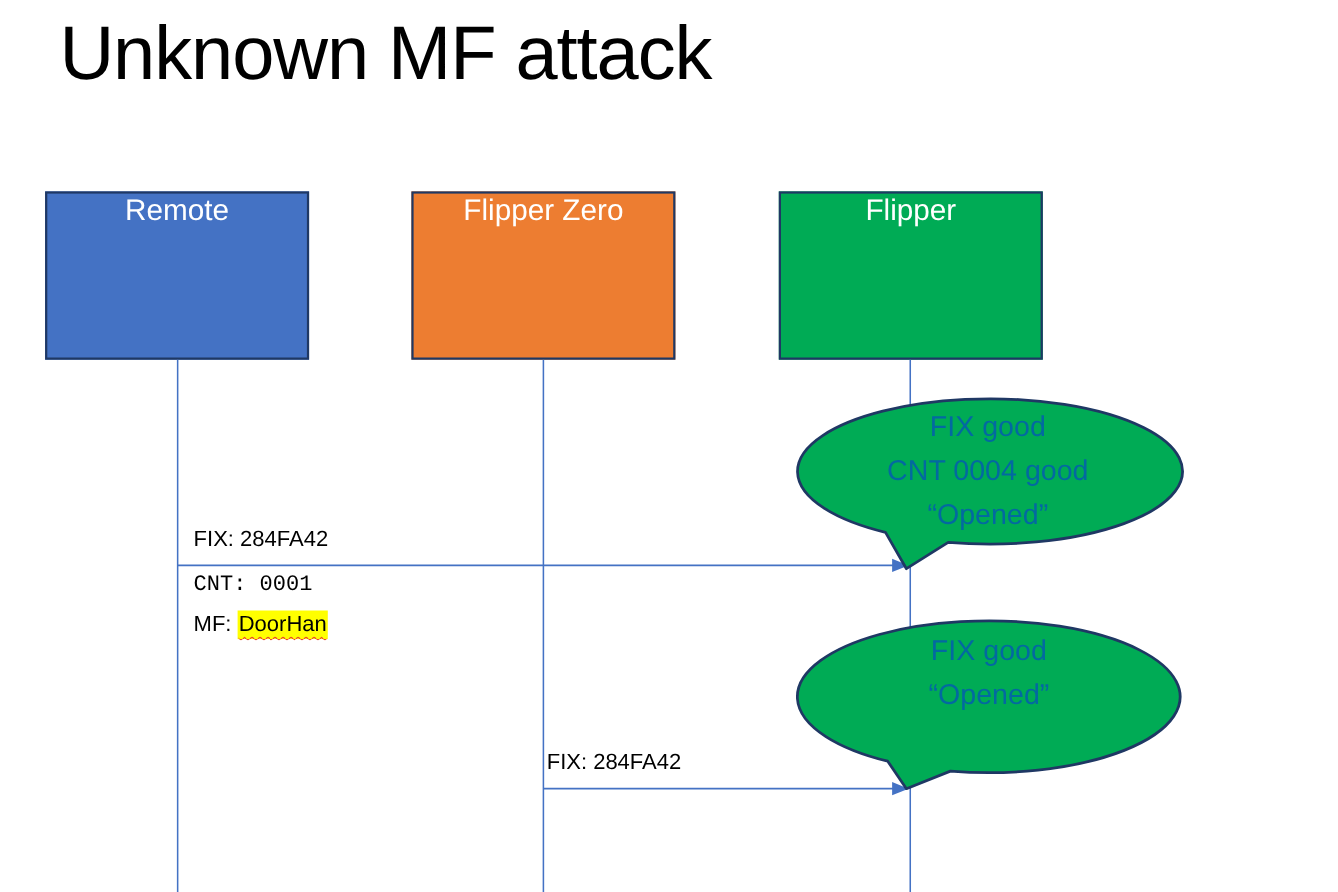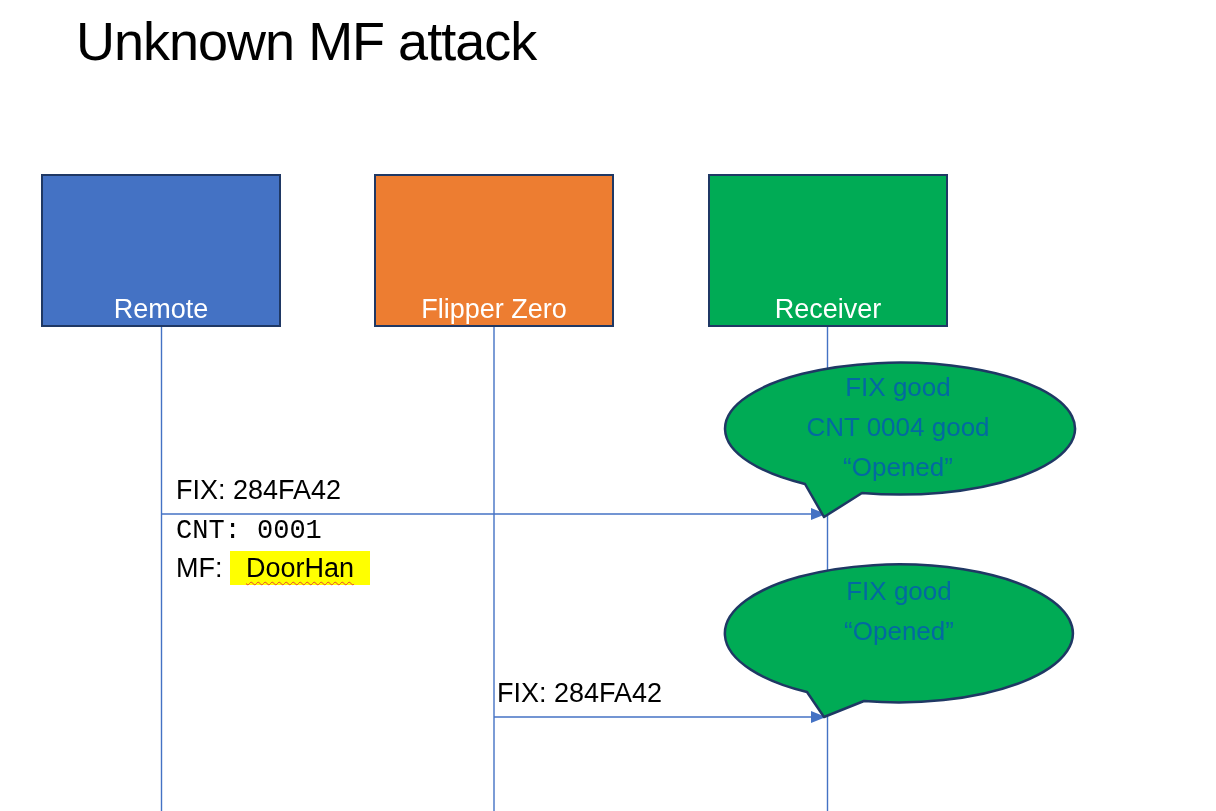--- a/index.html
+++ b/index.html
@@ -1,36 +1,36 @@
 <!DOCTYPE html>
 <html><head>
 <meta charset="utf-8">
 <style>
   html,body{margin:0;padding:0;background:#fff;}
   #canvas{
     position:relative;width:1216px;height:811px;background:#ffffff;
     font-family:"Liberation Sans",sans-serif;overflow:hidden;
   }
   .slide-title{
-    position:absolute;left:76px;top:14px;font-size:54px;line-height:1;
+    position:absolute;left:54px;top:14px;font-size:69px;line-height:1;
     letter-spacing:-1px;color:#000;white-space:nowrap;font-weight:400;
   }
   .actor-box{
     position:absolute;top:174px;width:240px;height:153px;box-sizing:border-box;
-    border:2.5px solid #1F3864;display:flex;align-items:flex-end;justify-content:center;
+    border:2.5px solid #1F3864;display:flex;align-items:flex-start;justify-content:center;
   }
   .actor-box .actor-label{color:#fff;font-size:27px;white-space:nowrap;}
   .box-remote{left:41px;background:#4472C4;}
   .box-flipper{left:374px;background:#ED7D31;}
   .box-receiver{left:708px;background:#00AB55;}
   #diagram-svg{position:absolute;left:0;top:0;}
   .msg-line{
-    position:absolute;font-size:27px;line-height:31px;color:#000;white-space:nowrap;
+    position:absolute;font-size:20px;line-height:31px;color:#000;white-space:nowrap;
   }
-  .hl{background:#FFFF00;padding:2px 16px;}
+  .hl{background:#FFFF00;padding:2px 1px;}
   .squiggle{
     text-decoration-line:underline;text-decoration-style:wavy;
     text-decoration-color:#E8432E;text-decoration-thickness:1.2px;
     text-underline-offset:4px;
   }
   .bubble-text{
     position:absolute;width:350px;text-align:center;color:#0369a1;
     font-size:26px;line-height:40px;
   }
   .bubble-1-text{left:723px;top:367px;}
@@ -43,21 +43,21 @@
 
   <div class="slide-title">Unknown MF attack</div>
 
   <div class="actor-box box-remote">
     <span class="actor-label">Remote</span>
   </div>
   <div class="actor-box box-flipper">
     <span class="actor-label">Flipper Zero</span>
   </div>
   <div class="actor-box box-receiver">
-    <span class="actor-label">Receiver</span>
+    <span class="actor-label">Flipper</span>
   </div>
 
   <svg id="diagram-svg" width="1216" height="811" viewBox="0 0 1216 811">
 
     <line x1="161.5" y1="327" x2="161.5" y2="811" stroke="#4472C4" stroke-width="1.4"></line>
     <line x1="494" y1="327" x2="494" y2="811" stroke="#4472C4" stroke-width="1.4"></line>
     <line x1="827.5" y1="327" x2="827.5" y2="811" stroke="#4472C4" stroke-width="1.4"></line>
 
     <g>
       <line x1="161.5" y1="514" x2="812" y2="514" stroke="#4472C4" stroke-width="1.6"></line>

